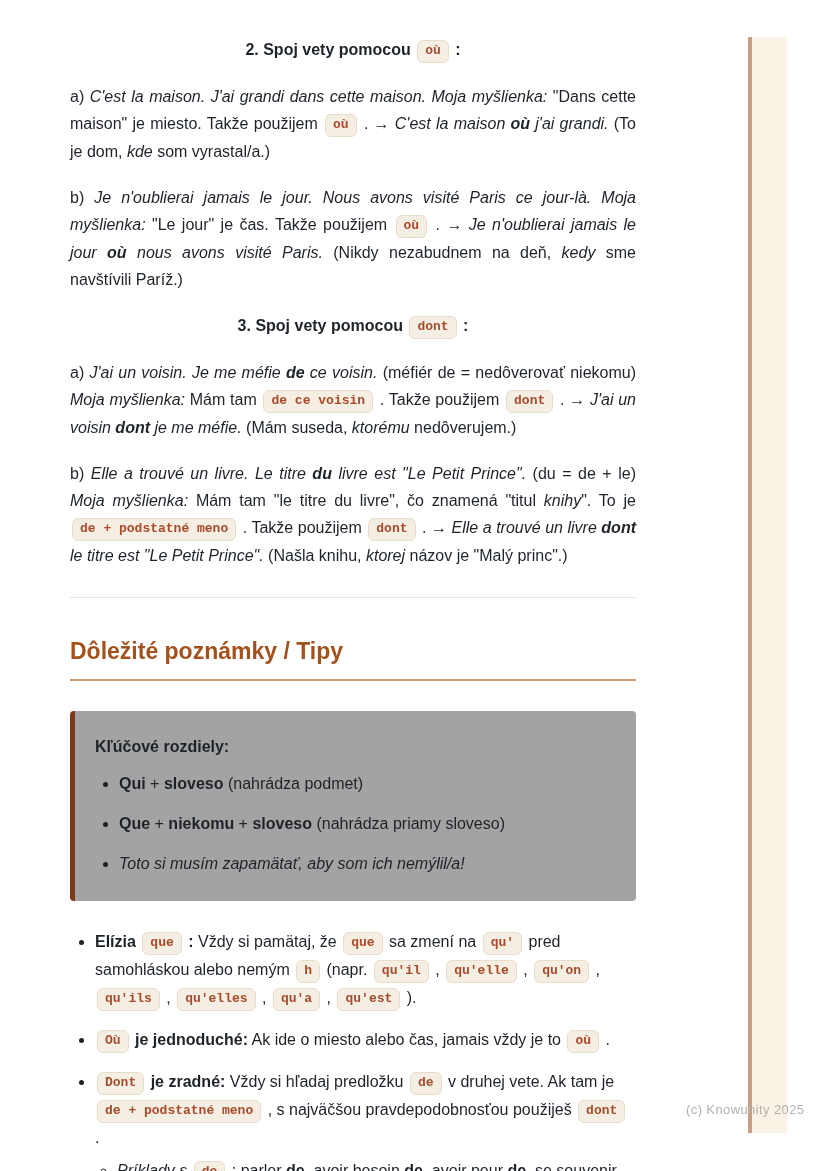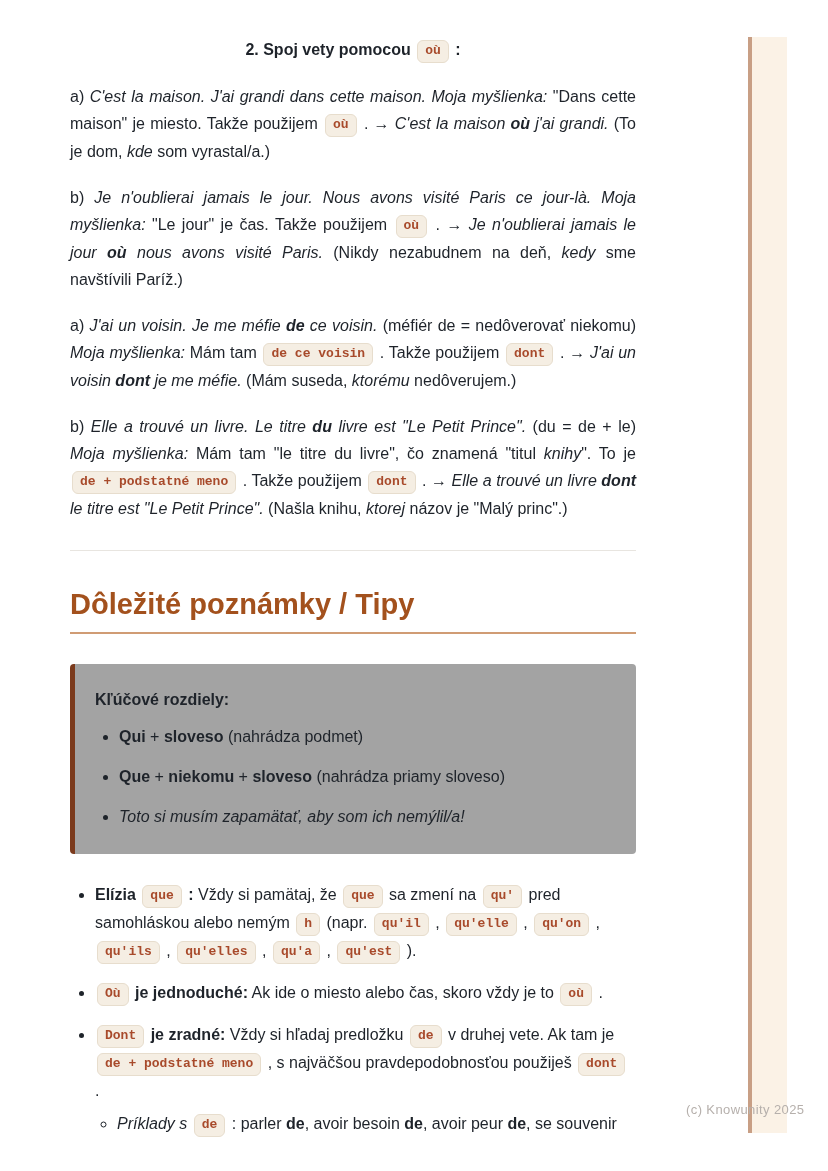--- a/index.html
+++ b/index.html
@@ -22,21 +22,21 @@
     font-family:"Liberation Mono","DejaVu Sans Mono",monospace;
     font-size:13px;font-weight:bold;color:#a84a2b;
     background:#f5eee3;border:1px solid #e7ddcd;border-radius:6px;
     padding:2px 7px 3px;margin:0 2px;display:inline-block;
     line-height:16px;white-space:nowrap;vertical-align:baseline;position:relative;top:-1px;
   }
   hr.section-divider{
     border:none;border-top:1px solid #e8e5e0;margin:28px 0 0 0;
   }
   h2.notes-heading{
-    color:#a3511d;font-size:29px;line-height:34px;font-weight:bold;
+    color:#a3511d;font-size:23px;line-height:34px;font-weight:bold;
     margin:36px 0 0 0;padding:0 0 11px 0;
     border-bottom:2px solid #d09c74;
   }
   .callout{
     margin-top:30px;background:#a3a3a3;
     border-left:5px solid #7b3a1c;border-radius:4px;
     padding:22px 28px 24px 20px;
   }
   .callout-title{font-weight:bold;margin:0;}
   .callout ul{list-style:disc;margin:10px 0 0 0;padding-left:24px;}
@@ -56,35 +56,36 @@
     white-space:nowrap;z-index:5;
   }
 </style>
 </head>
 <body>
 
 <div class="doc" id="doc-root">
     <p class="h3"><span class="rb">2. Spoj vety pomocou </span><span class="code-badge">où</span><span class="rb"> :</span></p>
     <p class="para"><span>a) </span><span class="ri">C'est la maison. J'ai grandi dans cette maison. Moja myšlienka: </span><span>"Dans cette maison" je miesto. Takže použijem </span><span class="code-badge">où</span><span> . → </span><span class="ri">C'est la maison </span><span class="rbi">où</span><span class="ri"> j'ai grandi.</span><span> (To je dom, </span><span class="ri">kde</span><span> som vyrastal/a.)</span></p>
     <p class="para"><span>b) </span><span class="ri">Je n'oublierai jamais le jour. Nous avons visité Paris ce jour-là. Moja myšlienka: </span><span>"Le jour" je čas. Takže použijem </span><span class="code-badge">où</span><span> . → </span><span class="ri">Je n'oublierai jamais le jour </span><span class="rbi">où</span><span class="ri"> nous avons visité Paris. </span><span>(Nikdy nezabudnem na deň, </span><span class="ri">kedy</span><span> sme navštívili Paríž.)</span></p>
+    <p class="h3"><span class="rb">3. Spoj vety pomocou </span><span class="code-badge">dont</span><span class="rb"> :</span></p>
     <p class="para"><span>a) </span><span class="ri">J'ai un voisin. Je me méfie </span><span class="rbi">de</span><span class="ri"> ce voisin. </span><span>(méfiér de = nedôverovať niekomu) </span><span class="ri">Moja myšlienka: </span><span>Mám tam </span><span class="code-badge">de ce voisin</span><span> . Takže použijem </span><span class="code-badge">dont</span><span> . → </span><span class="ri">J'ai un voisin </span><span class="rbi">dont</span><span class="ri"> je me méfie. </span><span>(Mám suseda, </span><span class="ri">ktorému</span><span> nedôverujem.)</span></p>
     <p class="para"><span>b) </span><span class="ri">Elle a trouvé un livre. Le titre </span><span class="rbi">du</span><span class="ri"> livre est "Le Petit Prince". </span><span>(du = de + le) </span><span class="ri">Moja myšlienka: </span><span>Mám tam "le titre du livre", čo znamená "titul </span><span class="ri">knihy</span><span>". To je </span><span class="code-badge">de + podstatné meno</span><span> . Takže použijem </span><span class="code-badge">dont</span><span> . → </span><span class="ri">Elle a trouvé un livre </span><span class="rbi">dont</span><span class="ri"> le titre est "Le Petit Prince". </span><span>(Našla knihu, </span><span class="ri">ktorej</span><span> názov je "Malý princ".)</span></p>
     <hr class="section-divider">
     <h2 class="notes-heading">Dôležité poznámky / Tipy</h2>
     <div class="callout">
       <p class="callout-title">Kľúčové rozdiely:</p>
       <ul>
         <li><span class="rb">Qui</span><span> + </span><span class="rb">sloveso</span><span> (nahrádza podmet)</span></li>
         <li><span class="rb">Que</span><span> + </span><span class="rb">niekomu</span><span> + </span><span class="rb">sloveso</span><span> (nahrádza priamy sloveso)</span></li>
         <li><span class="ri">Toto si musím zapamätať, aby som ich nemýlil/a!</span></li>
       </ul>
     </div>
     <ul class="tips-list">
       <li><span class="rb">Elízia </span><span class="code-badge">que</span><span class="rb"> :</span><span> Vždy si pamätaj, že </span><span class="code-badge">que</span><span> sa zmení na </span><span class="code-badge">qu'</span><span> pred samohláskou alebo nemým </span><span class="code-badge">h</span><span> (napr. </span><span class="code-badge">qu'il</span><span> , </span><span class="code-badge">qu'elle</span><span> , </span><span class="code-badge">qu'on</span><span> , </span><span class="code-badge">qu'ils</span><span> , </span><span class="code-badge">qu'elles</span><span> , </span><span class="code-badge">qu'a</span><span> , </span><span class="code-badge">qu'est</span><span> ).</span></li>
-      <li><span class="code-badge">Où</span><span class="rb"> je jednoduché:</span><span> Ak ide o miesto alebo čas, skoro vždy je to </span><span class="code-badge">où</span><span> .</span></li>
+      <li><span class="code-badge">Où</span><span class="rb"> je jednoduché:</span><span> Ak ide o miesto alebo čas, jamais vždy je to </span><span class="code-badge">où</span><span> .</span></li>
       <li><span class="code-badge">Dont</span><span class="rb"> je zradné:</span><span> Vždy si hľadaj predložku </span><span class="code-badge">de</span><span> v druhej vete. Ak tam je </span><span class="code-badge">de + podstatné meno</span><span> , s najväčšou pravdepodobnosťou použiješ </span><span class="code-badge">dont</span><span> .</span><ul class="sub-list">
           <li><span class="ri">Príklady s </span><span class="code-badge">de</span><span> : parler </span><span class="rb">de</span><span>, avoir besoin </span><span class="rb">de</span><span>, avoir peur </span><span class="rb">de</span><span>, se souvenir </span></li>
         </ul></li>
     </ul>
   </div>
 
 <div class="side-band"></div>
 
 <div class="watermark">(c) Knowunity 2025</div>
 

